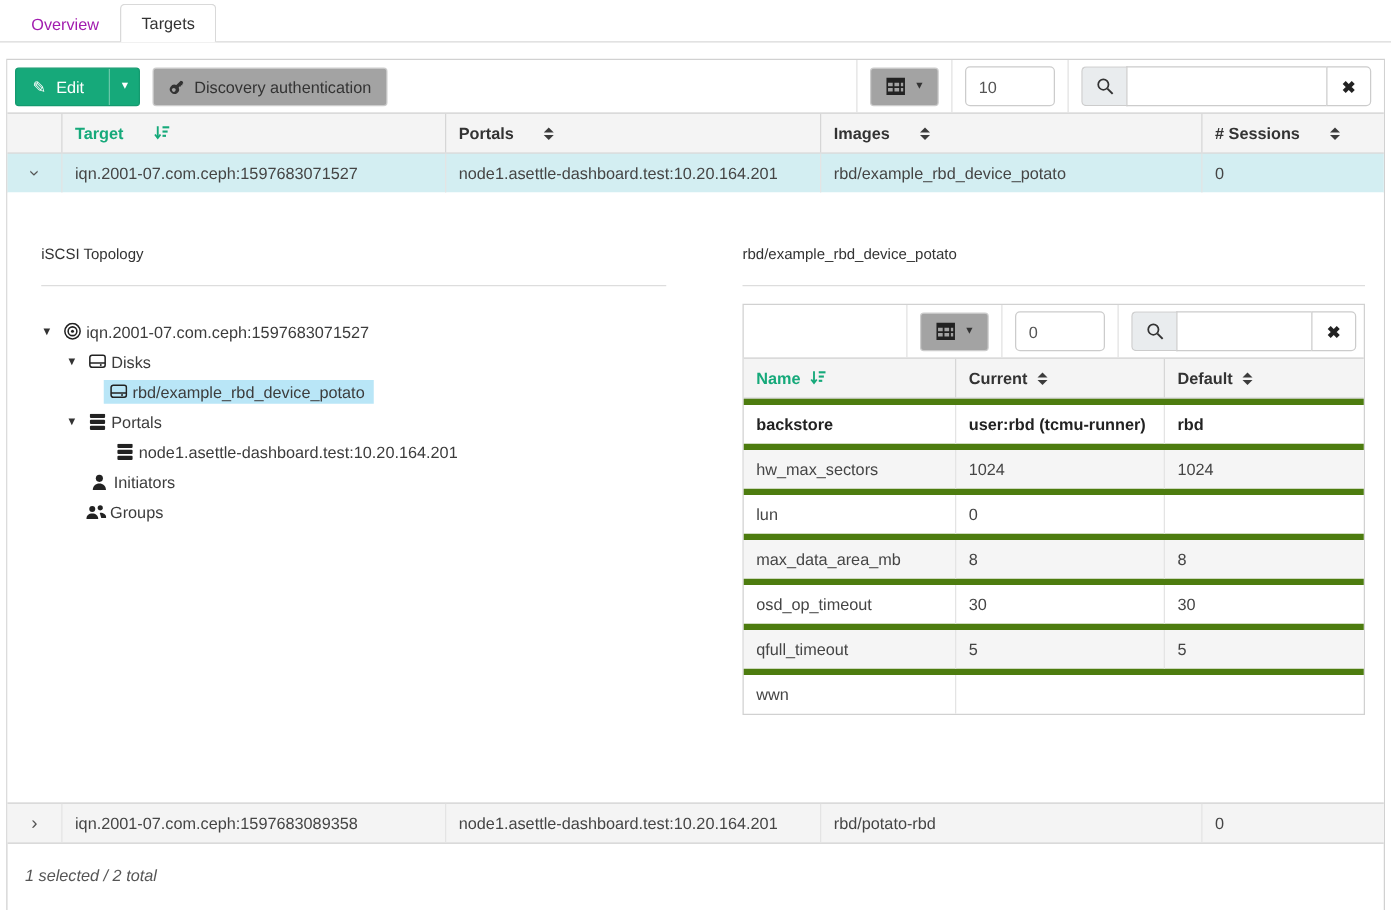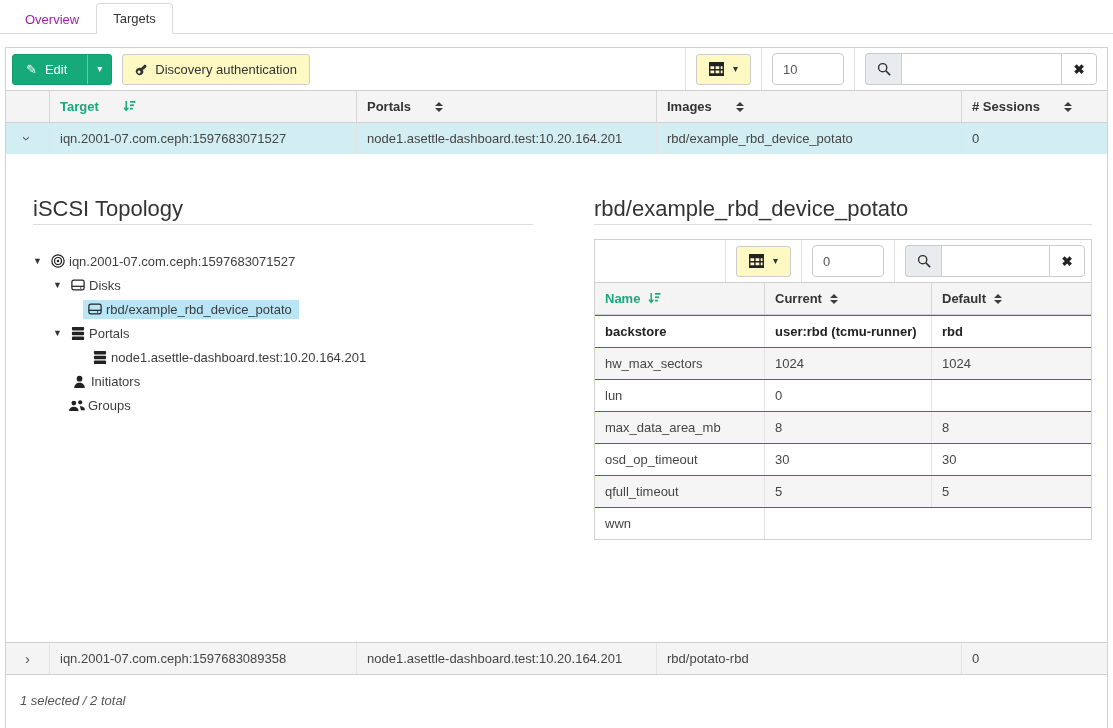--- a/index.html
+++ b/index.html
@@ -12,21 +12,21 @@
          border-radius:4px 4px 0 0; margin-bottom:-1px; }
   .tab.inactive { color:#a21caf; }
   .tab.active { background:#fff; border-color:#d9d9d9; border-bottom:1px solid #fff; color:#333; }
 
   
   .dt-wrap { margin:13px 5px 0 5px; border:1px solid #d1d1d1; }
 
   
   .dt-toolbar { display:flex; align-items:center; padding:5px 6px; height:42px; background:#fff; }
   .btn { display:inline-flex; align-items:center; gap:7px; height:31px; padding:0 12px;
-         border:1px solid #ccc; border-radius:3px; background:#fef9c3; color:#333; font-size:13px; cursor:pointer; }
+         border:1px solid #ccc; border-radius:3px; background:#a3a3a3; color:#333; font-size:13px; cursor:pointer; }
   .btn-green { background:#16a97a; border-color:#149a6f; color:#fff; padding:0; overflow:hidden; }
   .btn-green .seg-main { display:inline-flex; align-items:center; gap:8px; padding:0 13px; height:100%; }
   .btn-green .seg-caret { display:inline-flex; align-items:center; padding:0 9px; height:100%;
                           border-left:1px solid rgba(255,255,255,.35); }
   .toolbar-spacer { flex:1; }
   .tgroup { display:flex; align-items:center; padding:0 10px; height:42px; border-left:1px solid #e2e2e2; }
   .num-input { width:72px; height:32px; border:1px solid #ccc; border-radius:4px; padding:0 10px; color:#555;
                font-size:13px; font-family:inherit; }
   .search-group { display:flex; height:32px; }
   .search-prepend { display:flex; align-items:center; justify-content:center; width:36px;
@@ -55,21 +55,21 @@
   .rot90 { transform:rotate(90deg); }
 
   
   .sort-both { display:inline-flex; flex-direction:column; gap:2px; }
   .sort-both i { display:block; width:0; height:0; border-left:4px solid transparent; border-right:4px solid transparent; }
   .sort-both i.up { border-bottom:4px solid #3c3c3c; }
   .sort-both i.down { border-top:4px solid #3c3c3c; }
 
   
   .detail { display:flex; padding:42px 15px 0 27px; height:488px; background:#fff; }
-  .panel-title { font-size:22px; color:#333; font-weight:400; margin:0 0 2px 0; }
+  .panel-title { font-size:12px; color:#333; font-weight:400; margin:0 0 18px 0; }
   .hr { border-top:1px solid #ddd; height:1px; }
   .topo { width:500px; margin-right:61px; }
   .tree { margin-top:24px; }
   .tree-row { display:flex; align-items:center; height:24px; color:#3c3c3c; cursor:pointer; }
   .tri { font-size:9px; color:#333; width:16px; }
   .tree-ico { display:inline-flex; width:17px; justify-content:center; margin-right:3px; }
   .tree-hl { background:#b9e6f7; display:inline-flex; align-items:center; padding:2px 7px 2px 3px; }
   .ml20 { margin-left:20px; } .ml35 { margin-left:35px; } .ml38 { margin-left:38px; }
   .ml50 { margin-left:50px; } .ml58 { margin-left:58px; }
 
@@ -79,21 +79,21 @@
   .ip-toolbar { display:flex; align-items:center; justify-content:flex-end; padding:5px 4px; height:42px; }
   .ip-row { display:flex; }
   .ip-cell { padding:8px 10px; border-left:1px solid #e4e4e4; white-space:normal; word-break:break-word; }
   .ip-cell:first-child { border-left:none; }
   .ic-name { width:169px; } .ic-current { width:167px; } .ic-default { flex:1; }
   .ip-head { background:#f4f4f4; border-top:1px solid #d1d1d1; border-bottom:1px solid #d1d1d1; font-weight:700; color:#333;align-items:center; }
   .ip-head .ip-cell { display:flex; align-items:center; gap:8px; border-left:1px solid #d6d6d6; }
   .ip-head .ip-cell:first-child { border-left:none; }
   .ip-row.bold { font-weight:700; color:#222; }
   .ip-row.striped { background:#f5f5f5; }
-  .ip-row + .ip-row { border-top:1px solid #4d7c0f;justify-content:flex-end; }
+  .ip-row + .ip-row { border-top:5px solid #4d7c0f;justify-content:flex-end; }
   .ip-footer { border-top:1px solid #d1d1d1; padding:17px 12px 26px; font-style:italic; color:#555; }
 
   .dt-footer { padding:18px 14px 24px; font-style:italic; color:#555; }
 
   svg { display:block; }
 </style>
 </head>
 <body>
 
 <div class="tabbar">

